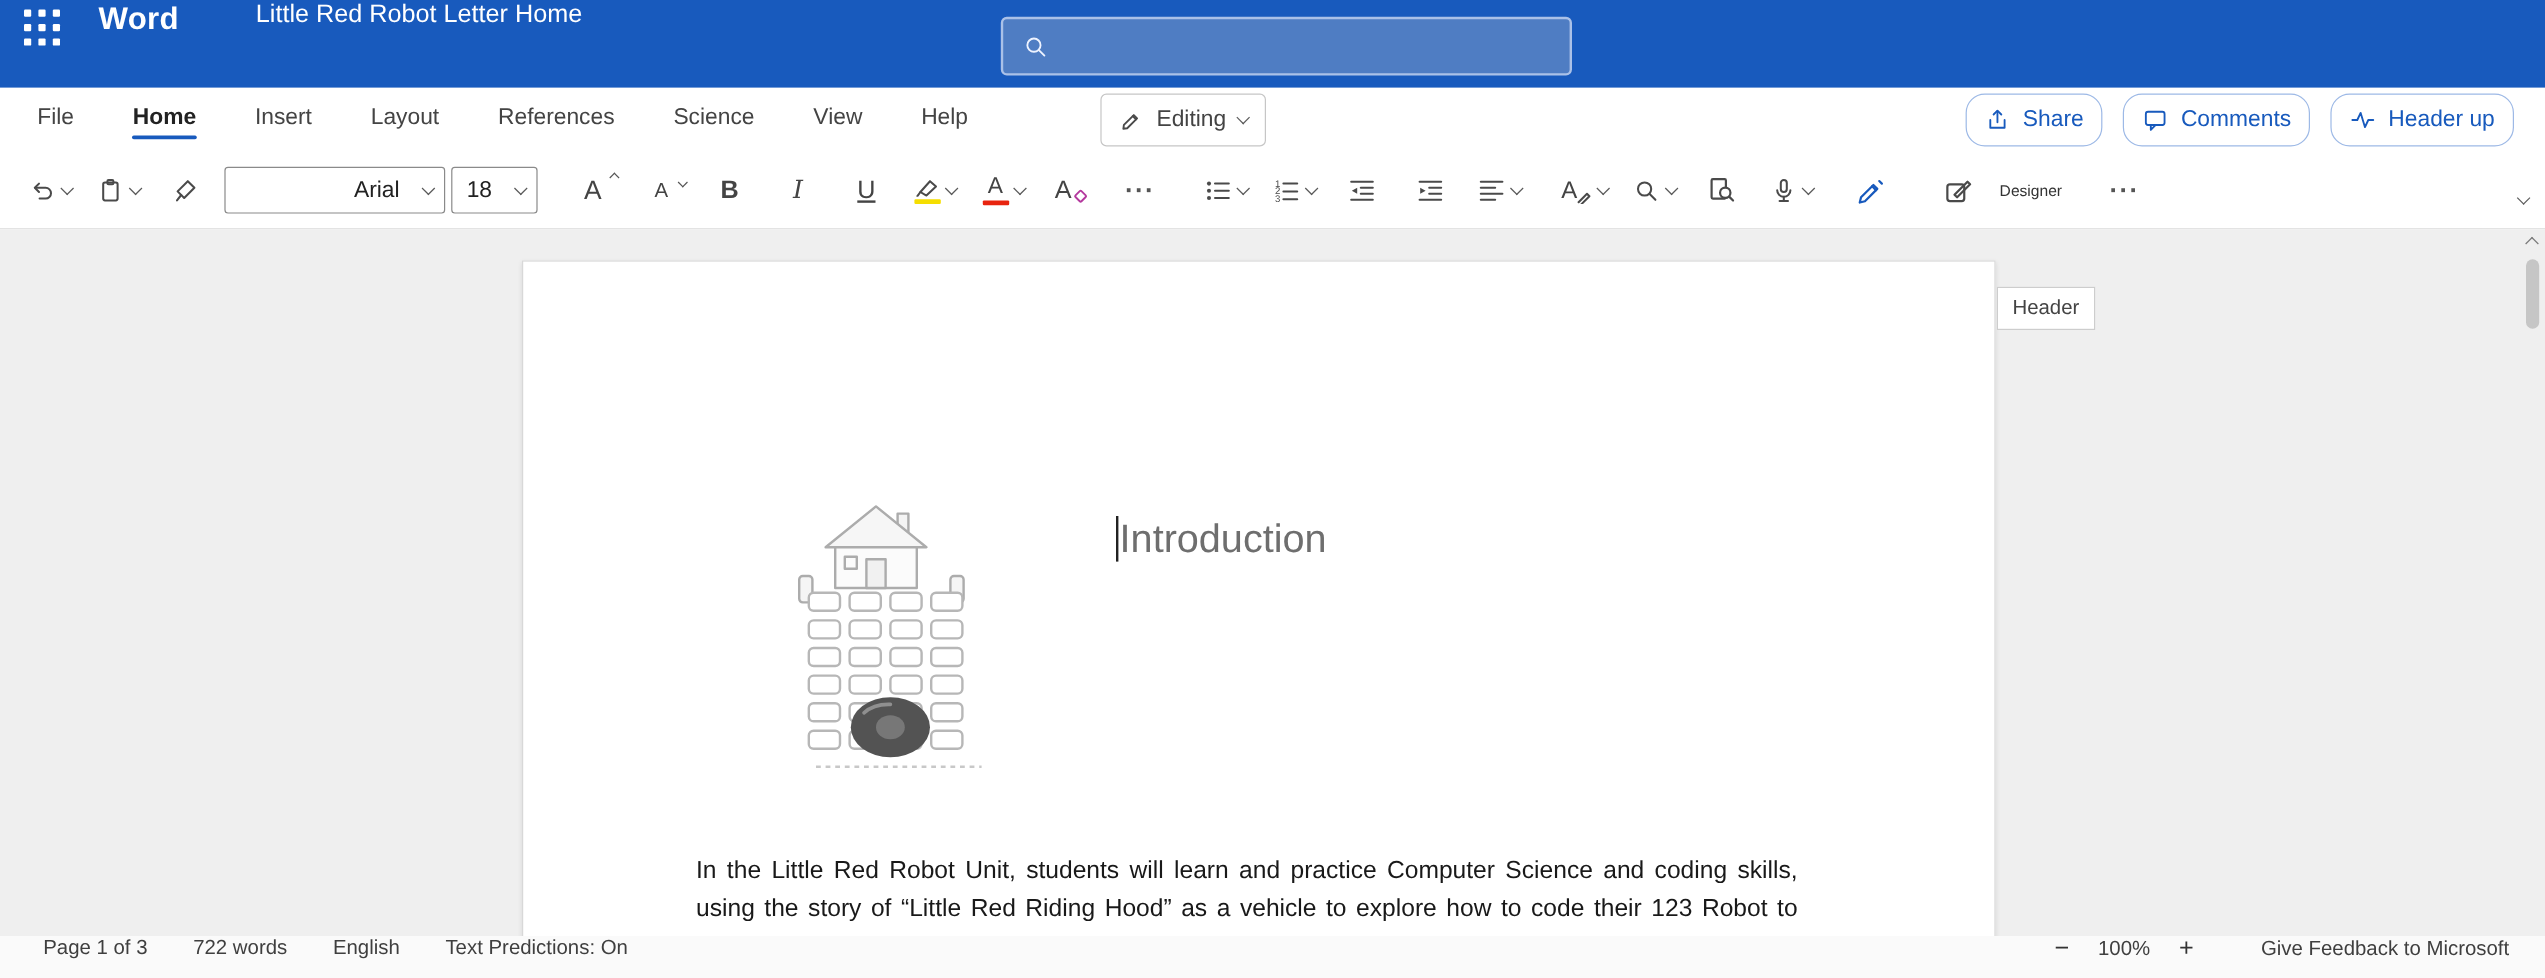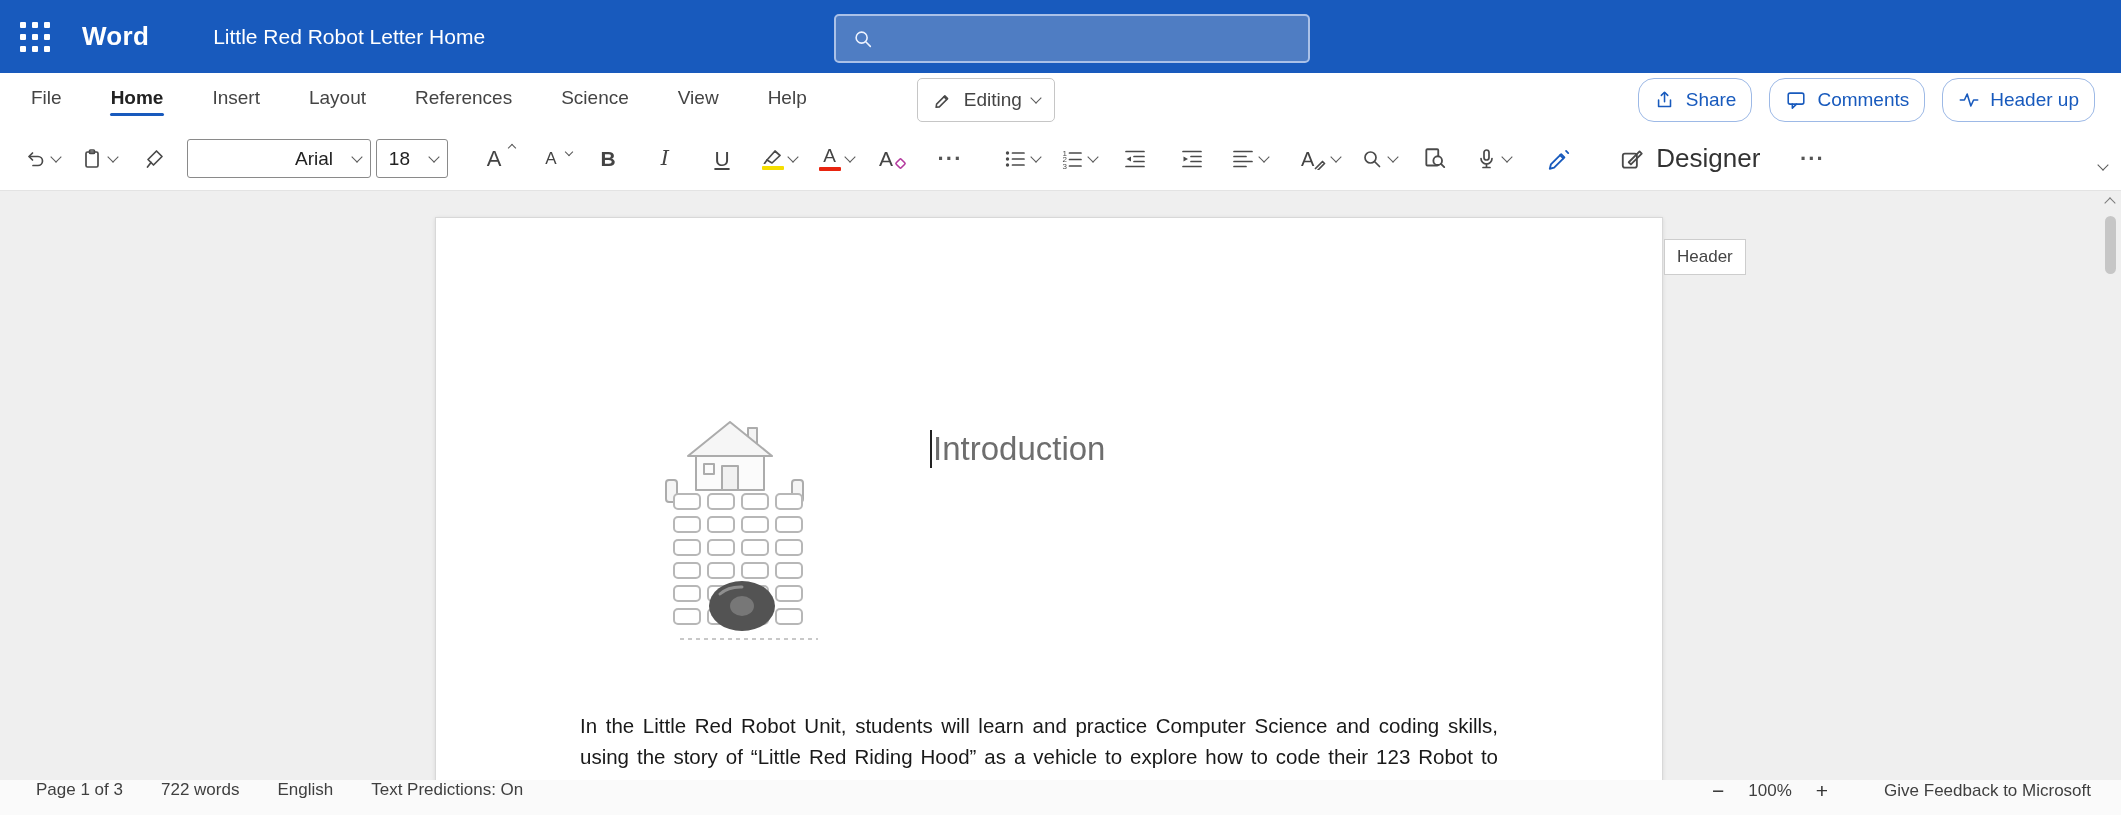--- a/index.html
+++ b/index.html
@@ -1,20 +1,20 @@
 <!DOCTYPE html>
 <html><head>
 <meta charset="utf-8">
 <style>
   html,body{margin:0;padding:0}
   body{width:2121px;height:815px;overflow:hidden;background:#fff;
        font-family:"Liberation Sans","DejaVu Sans",sans-serif;color:#222}
 
   
-  .titlebar{height:73px;background:#185abd;display:flex;align-items:center;position:relative;color:#fff}
+  .titlebar{height:73px;background:#185abd;display:flex;position:relative;color:#fff}
   .waffle{width:46px;height:46px;margin-left:12px;display:grid;place-content:center;
           grid-template-columns:repeat(3,6px);grid-template-rows:repeat(3,6px);gap:6px;cursor:pointer}
   .waffle i{width:6px;height:6px;background:#fff;border-radius:1px}
   .app-name{font-size:26px;font-weight:700;margin-left:24px;letter-spacing:.3px}
   .doc-title{font-size:21px;margin-left:64px;font-weight:400}
   .search-box{position:absolute;left:834px;top:14px;width:456px;height:45px;background:#4f7dc3;
               border:2px solid #aac1e8;border-radius:5px;display:flex;align-items:center;padding-left:16px;gap:12px}
   .search-box input{background:transparent;border:none;outline:none;color:#fff;font-size:20px;width:330px;
                     font-family:"Liberation Sans",sans-serif}
   .search-box input::placeholder{color:#eef3ff;opacity:.95}
@@ -49,21 +49,21 @@
          margin-right:5px;cursor:pointer}
   .combo .val{padding:0 10px;font-size:19px;color:#222;flex:1;text-align:right}
   .combo .dd{width:27px;display:flex;align-items:center;justify-content:center}
   .colbtn{display:flex;flex-direction:column;align-items:center;gap:2px}
   .bar{width:22px;height:4px;border-radius:1px}
   svg.ic{display:block}
   svg.ic *{stroke:#4a4a4a;fill:none;stroke-width:1.7;stroke-linecap:round;stroke-linejoin:round}
   svg.ic .dot{fill:#4a4a4a;stroke:none}
   svg.ic .num{fill:#4a4a4a;stroke:none;font-size:8px;font-family:"Liberation Sans",sans-serif}
   svg.ic.blue *{stroke:#185abd}
-  .designer-label{font-size:26px;color:#333;margin-left:6px}
+  .designer-label{font-size:13px;color:#333;margin-left:16px}
   .ellipsis{font-size:22px;font-weight:700;letter-spacing:1px;color:#555;line-height:1}
   .ribbon-collapse{position:absolute;right:14px;top:38px}
 
   
   .canvas{position:relative;height:589px;background:#efefef;overflow:hidden}
   .page{position:absolute;left:435px;top:26px;width:1226px;height:1300px;background:#fff;
         border:1px solid #d8d8d8;box-shadow:0 1px 4px rgba(0,0,0,.10);cursor:text}
   .header-tab{position:absolute;left:1664px;top:48px;background:#fff;border:1px solid #cdcdcd;
               font-size:17px;color:#444;padding:7px 12px;cursor:pointer}
   .doc-image{position:absolute;left:224px;top:196px;width:177px;height:251px;opacity:.82;cursor:pointer}

